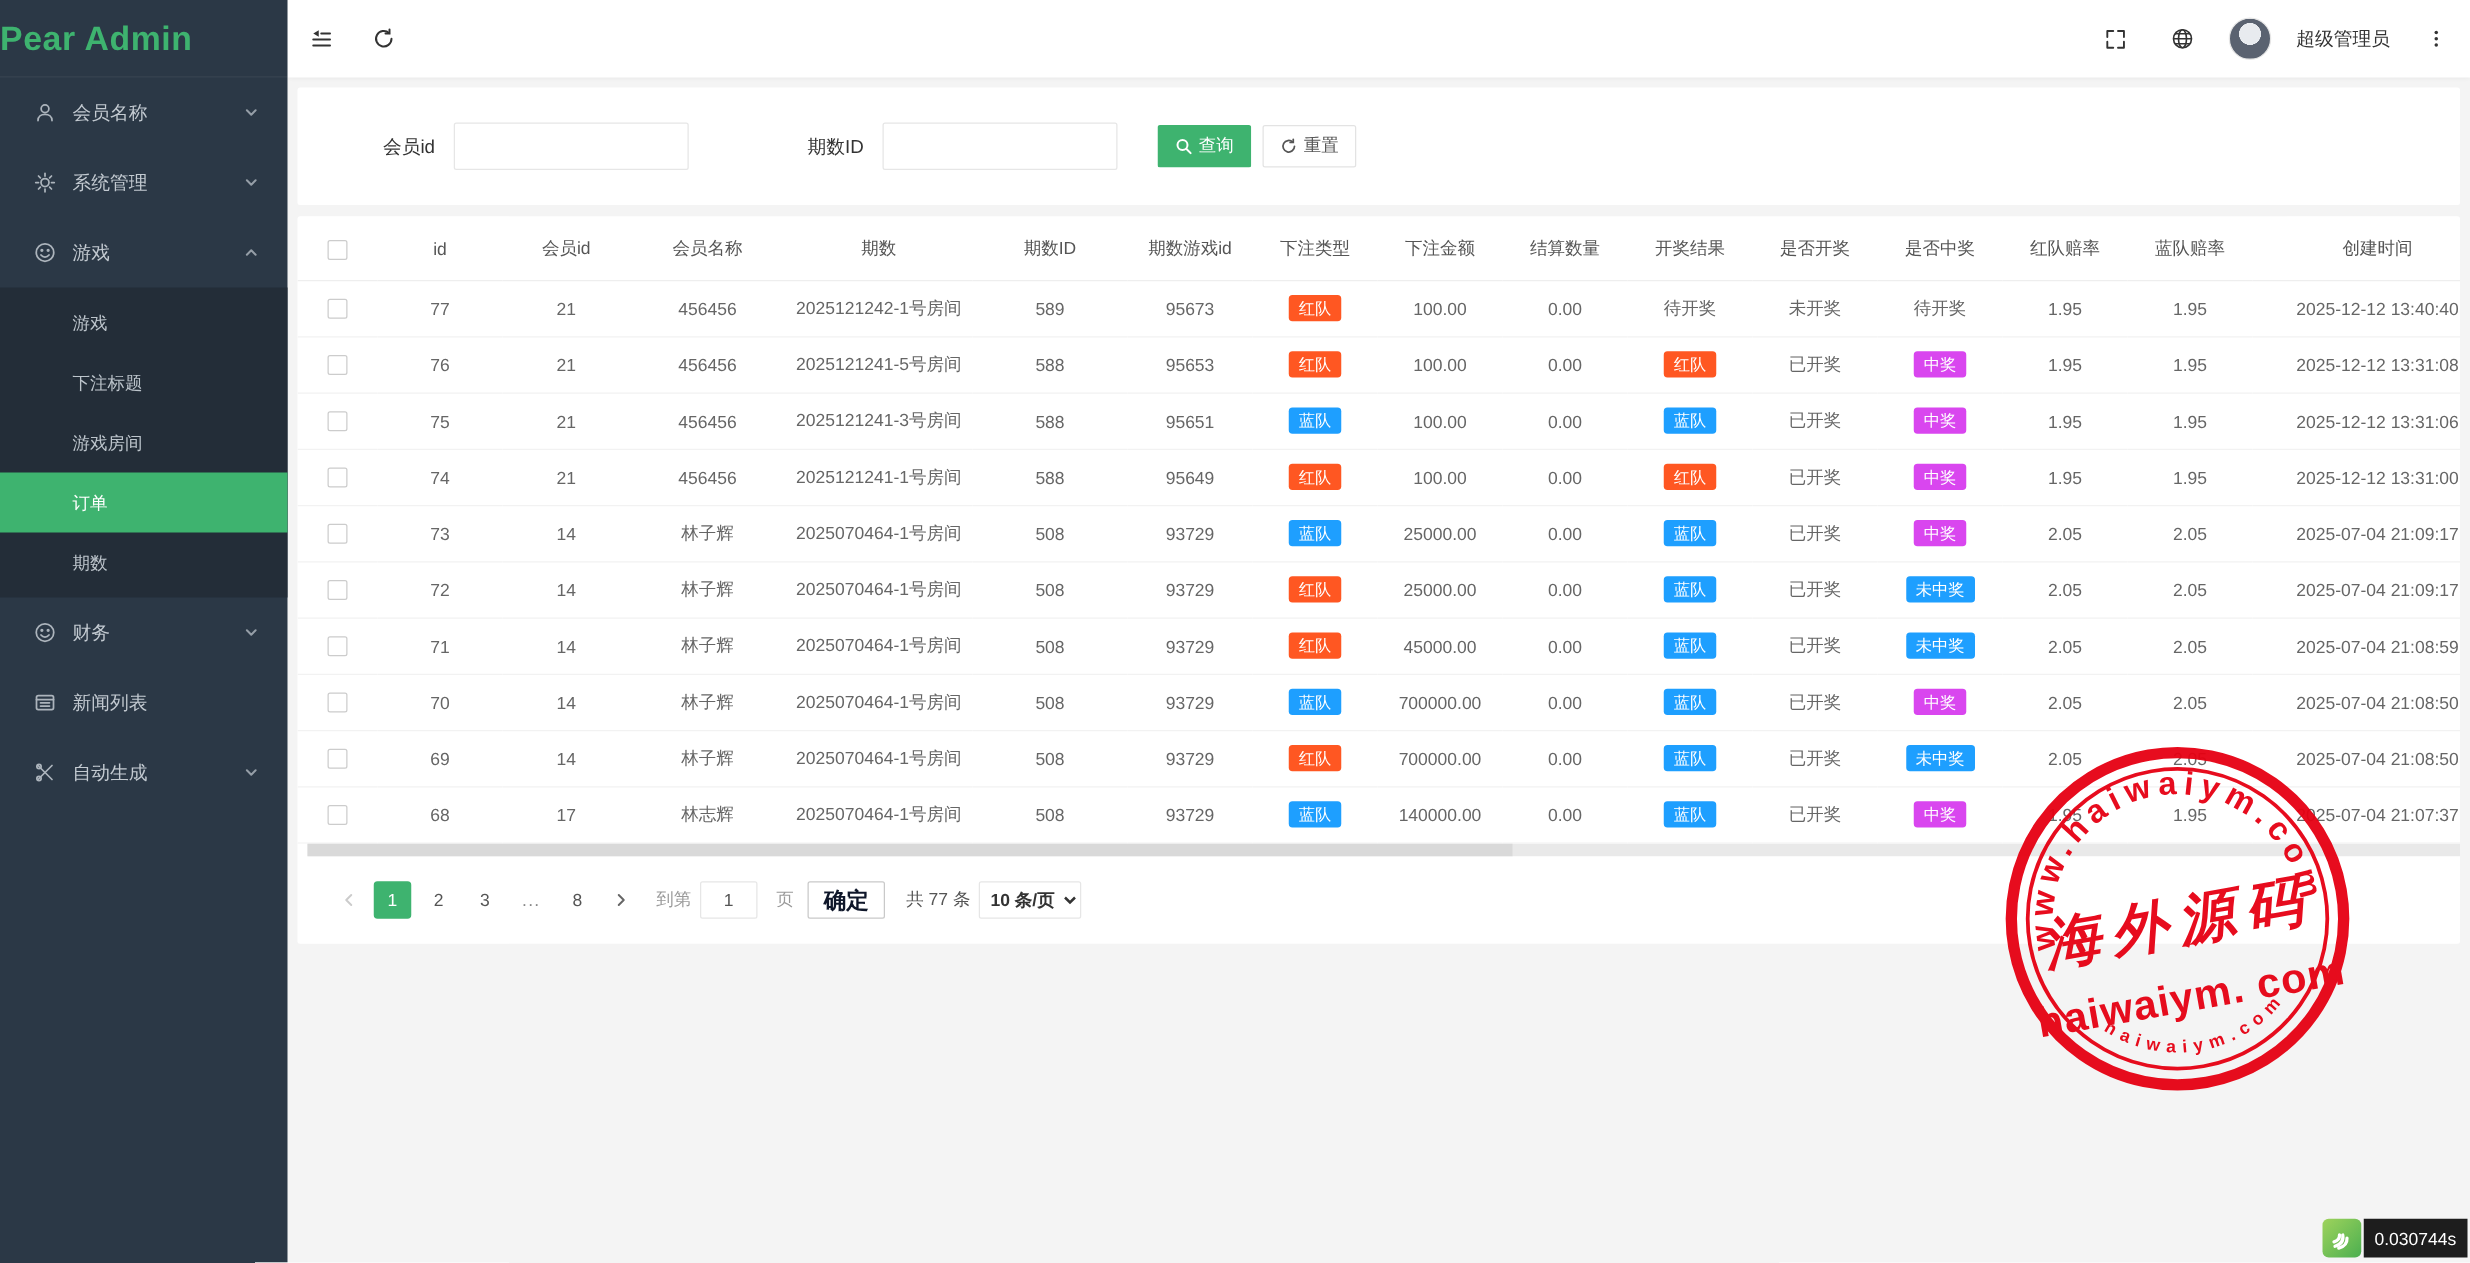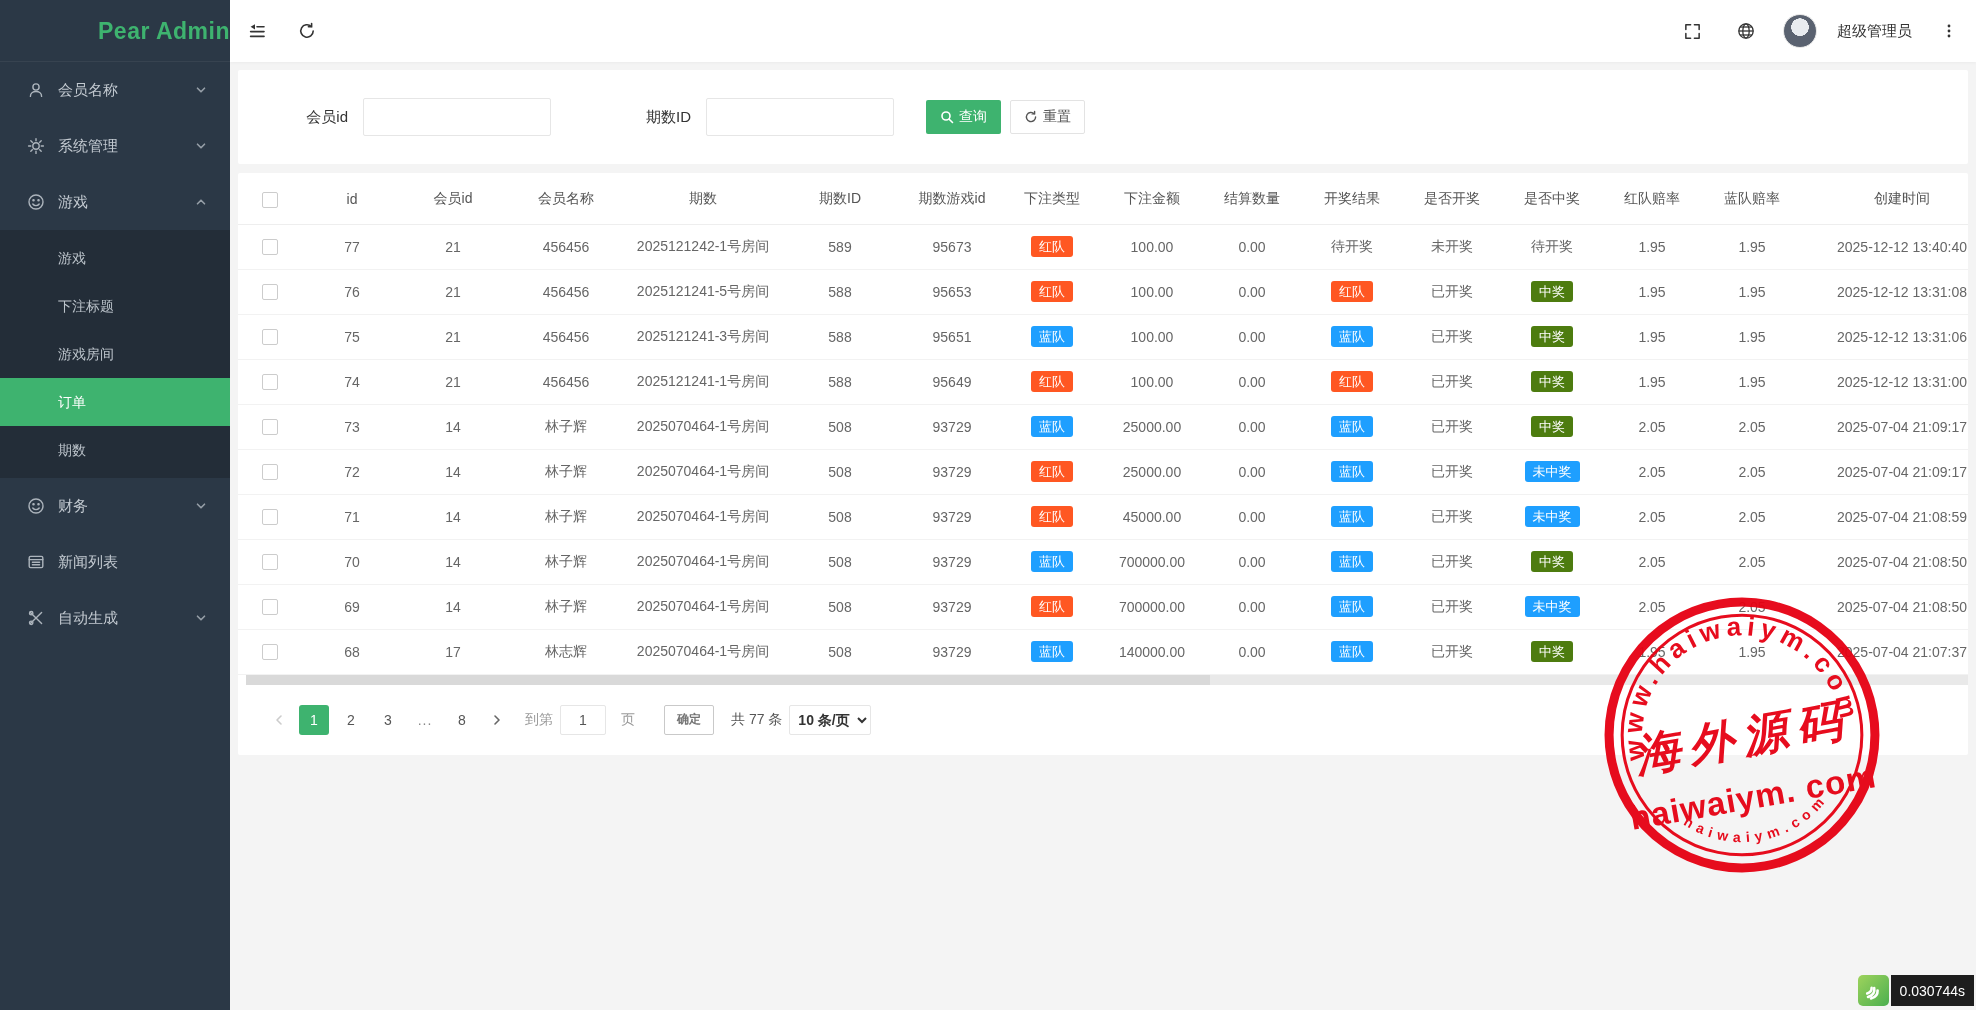--- a/index.html
+++ b/index.html
@@ -10,22 +10,22 @@
     position: relative;
     overflow: hidden;
     color: #333;
   }
   
   .sidebar {
     position: absolute; left: 0; top: 0; bottom: 0; width: 230px;
     background: #2b3846; z-index: 5;
   }
   .logo {
-    height: 62px; line-height: 62px; text-align: right;
-    color: #3eb36f; font-size: 23px; font-weight: bold; letter-spacing: .5px;
+    height: 62px; line-height: 62px; text-align: left;
+    color: #3eb36f; font-size: 27px; font-weight: bold; letter-spacing: .5px;
     border-bottom: 1px solid rgba(255,255,255,.06);
   }
   .menu-item {
     height: 56px; display: flex; align-items: center;
     padding: 0 20px 0 27px; color: #c3cad1; font-size: 15px; cursor: pointer;
   }
   .mi-icon { width: 18px; height: 18px; margin-right: 13px; display: inline-flex; opacity: .85; }
   .mi-chevron { margin-left: auto; display: inline-flex; opacity: .7; }
   .submenu { background: #232d38; padding: 4px 0; }
   .submenu-item {
@@ -83,36 +83,36 @@
   .checkbox {
     display: inline-block; width: 16px; height: 16px; border: 1px solid #ccc;
     border-radius: 2px; background: #fff; vertical-align: middle; cursor: pointer;
   }
   .badge {
     display: inline-block; padding: 4px 8px; border-radius: 3px;
     color: #fff; font-size: 13px; line-height: 1;
   }
   .badge.red { background: #ff5722; }
   .badge.blue { background: #1e9fff; }
-  .badge.yellow { background: #4d7c0f; }
+  .badge.yellow { background: #d946ef; }
   .hscroll { height: 10px; background: #e9e9e9; margin: 0 0 0 8px; position: relative; }
   .hscroll .thumb { position: absolute; left: 0; top: 0; bottom: 0; width: 56%; background: #d9d9d9; }
   
   .pagination { display: flex; align-items: center; padding: 20px 0 6px 28px; gap: 7px; font-size: 14px; color: #555; }
   .page-btn { min-width: 30px; height: 30px; line-height: 30px; text-align: center;
     border-radius: 3px; cursor: pointer; padding: 0 4px; }
   .page-btn.active { background: #3eb36f; color: #fff; }
   .page-nav { width: 26px; height: 30px; display: inline-flex; align-items: center; justify-content: center; color: #666; cursor: pointer; }
   .page-nav.disabled { color: #ccc; }
   .ellipsis { color: #888; letter-spacing: 1px; }
   .jump-text { color: #9a9a9a; margin-left: 8px; }
   .jump-input { width: 46px; height: 30px; border: 1px solid #e6e6e6; border-radius: 2px;
     text-align: center; font-size: 14px; color: #555; outline: none; }
   .confirm-btn { height: 30px; padding: 0 12px; background: #fff; border: 1px solid #c9c9c9;
-    border-radius: 2px; font-size: 12px; font-weight: bold; color: #737373; cursor: pointer; margin-left: 22px; }
+    border-radius: 2px; font-size: 18px; font-weight: bold; color: #0f172a; cursor: pointer; margin-left: 4px; }
   .total { margin-left: 10px; color: #555; }
   .size-select { height: 30px; border: 1px solid #e6e6e6; border-radius: 2px; background: #fff;
     font-size: 14px; color: #333; padding: 0 4px; outline: none; font-weight: bold;
     font-family: "Liberation Sans","DejaVu Sans",sans-serif; }
   
   .watermark { position: absolute; left: 1597px; top: 590px; width: 290px; height: 290px;
     z-index: 20; pointer-events: none; opacity: .95; }
   
   .perf { position: absolute; right: 2px; bottom: 4px; display: flex; align-items: flex-end; z-index: 30; }
   .perf-icon { width: 31px; height: 31px; border-radius: 5px; margin-right: 2px;

